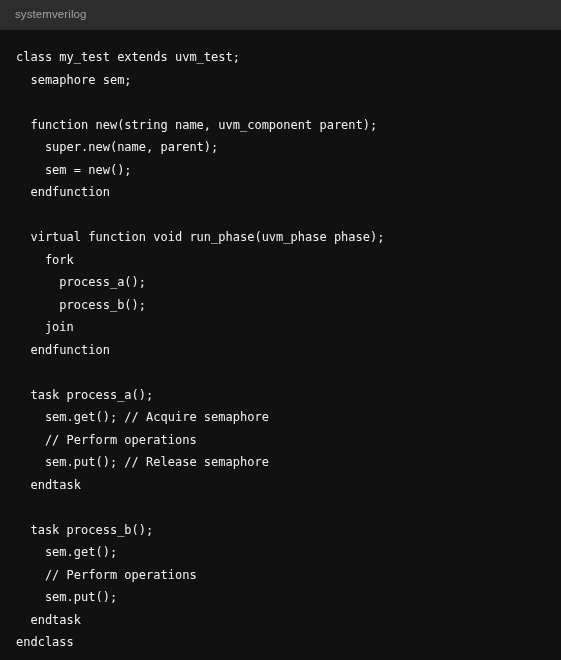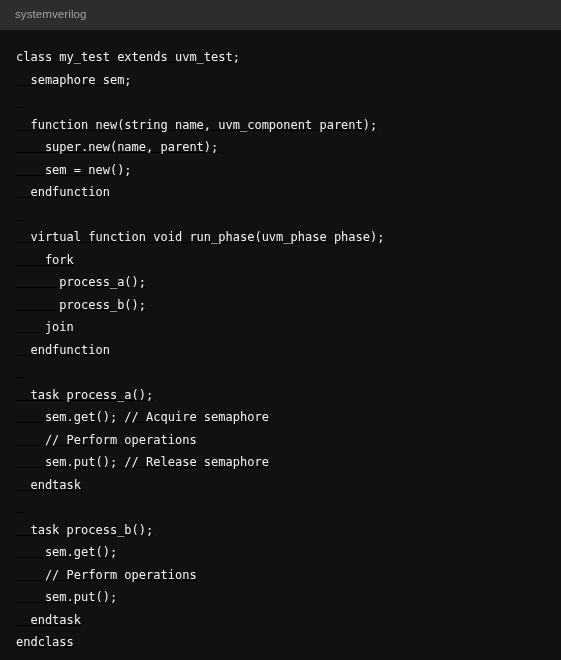--- a/index.html
+++ b/index.html
@@ -37,21 +37,20 @@
     letter-spacing: 0.1px;
     line-height: 1;
     user-select: none;
   }
   #code-body {
     flex: 1 1 auto;
     background: #111111;
     padding: 16px 12px 16px 16px;
     box-sizing: border-box;
     overflow: hidden;
-    text-decoration: underline;
   }
   #code-pre {
     margin: 0;
     padding: 0;
     font-family: "DejaVu Sans Mono", "Liberation Mono", monospace;
     font-size: 12px;
     line-height: 22.5px;
     color: #f2f2f2;
     white-space: pre;
     tab-size: 2;

